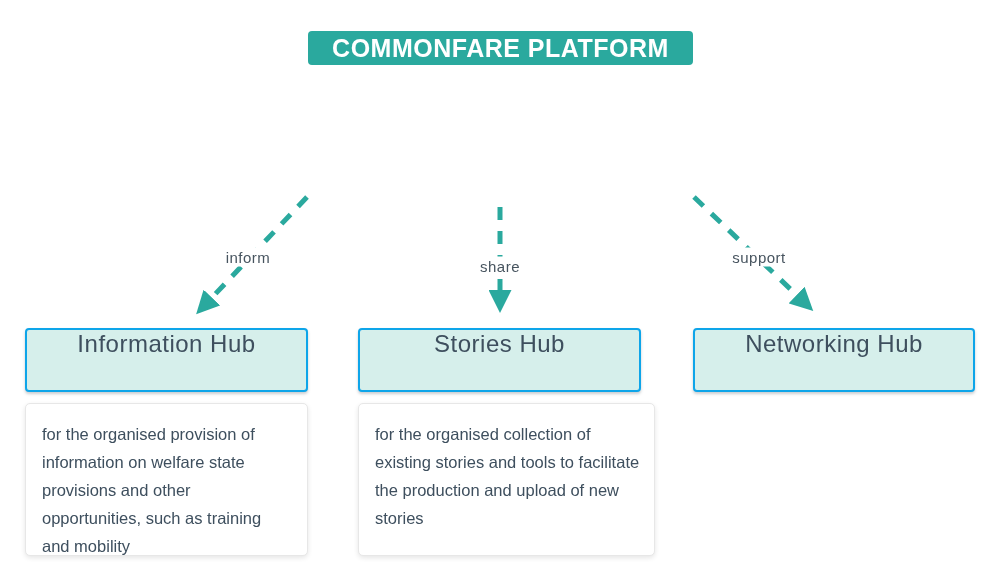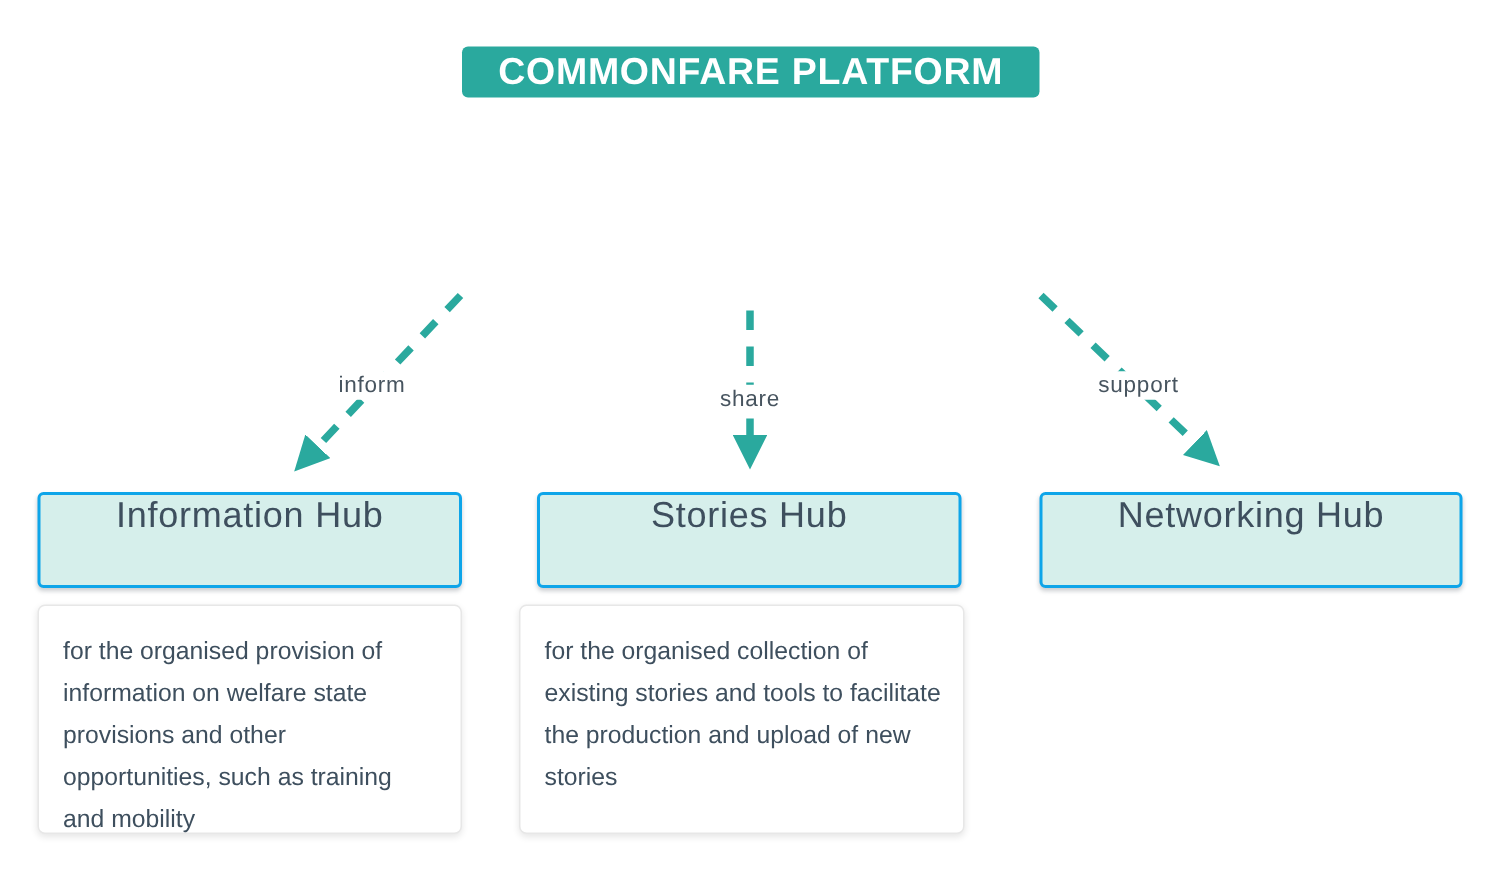--- a/index.html
+++ b/index.html
@@ -45,21 +45,21 @@
   .hub-2{left:693px;width:282px;}
 
   .desc-box{
     position:absolute;top:403px;height:153px;
     background:#ffffff;border:1px solid #e7e7e7;border-radius:5px;
     box-sizing:border-box;padding:16px 14px 0 16px;
     box-shadow:0 2px 5px rgba(0,0,0,0.10);
   }
   .desc-box .desc-text{font-size:16.5px;line-height:28px;color:#3e4f5e;}
   .desc-0{left:25px;width:283px;}
-  .desc-1{left:346px;width:297px;}
+  .desc-1{left:358px;width:297px;}
   .desc-2{left:693px;width:282px;}
 </style>
 </head>
 <body>
 
 <div class="canvas">
 
   <div class="title-box">
     <span class="title-text">COMMONFARE PLATFORM</span>
   </div>

